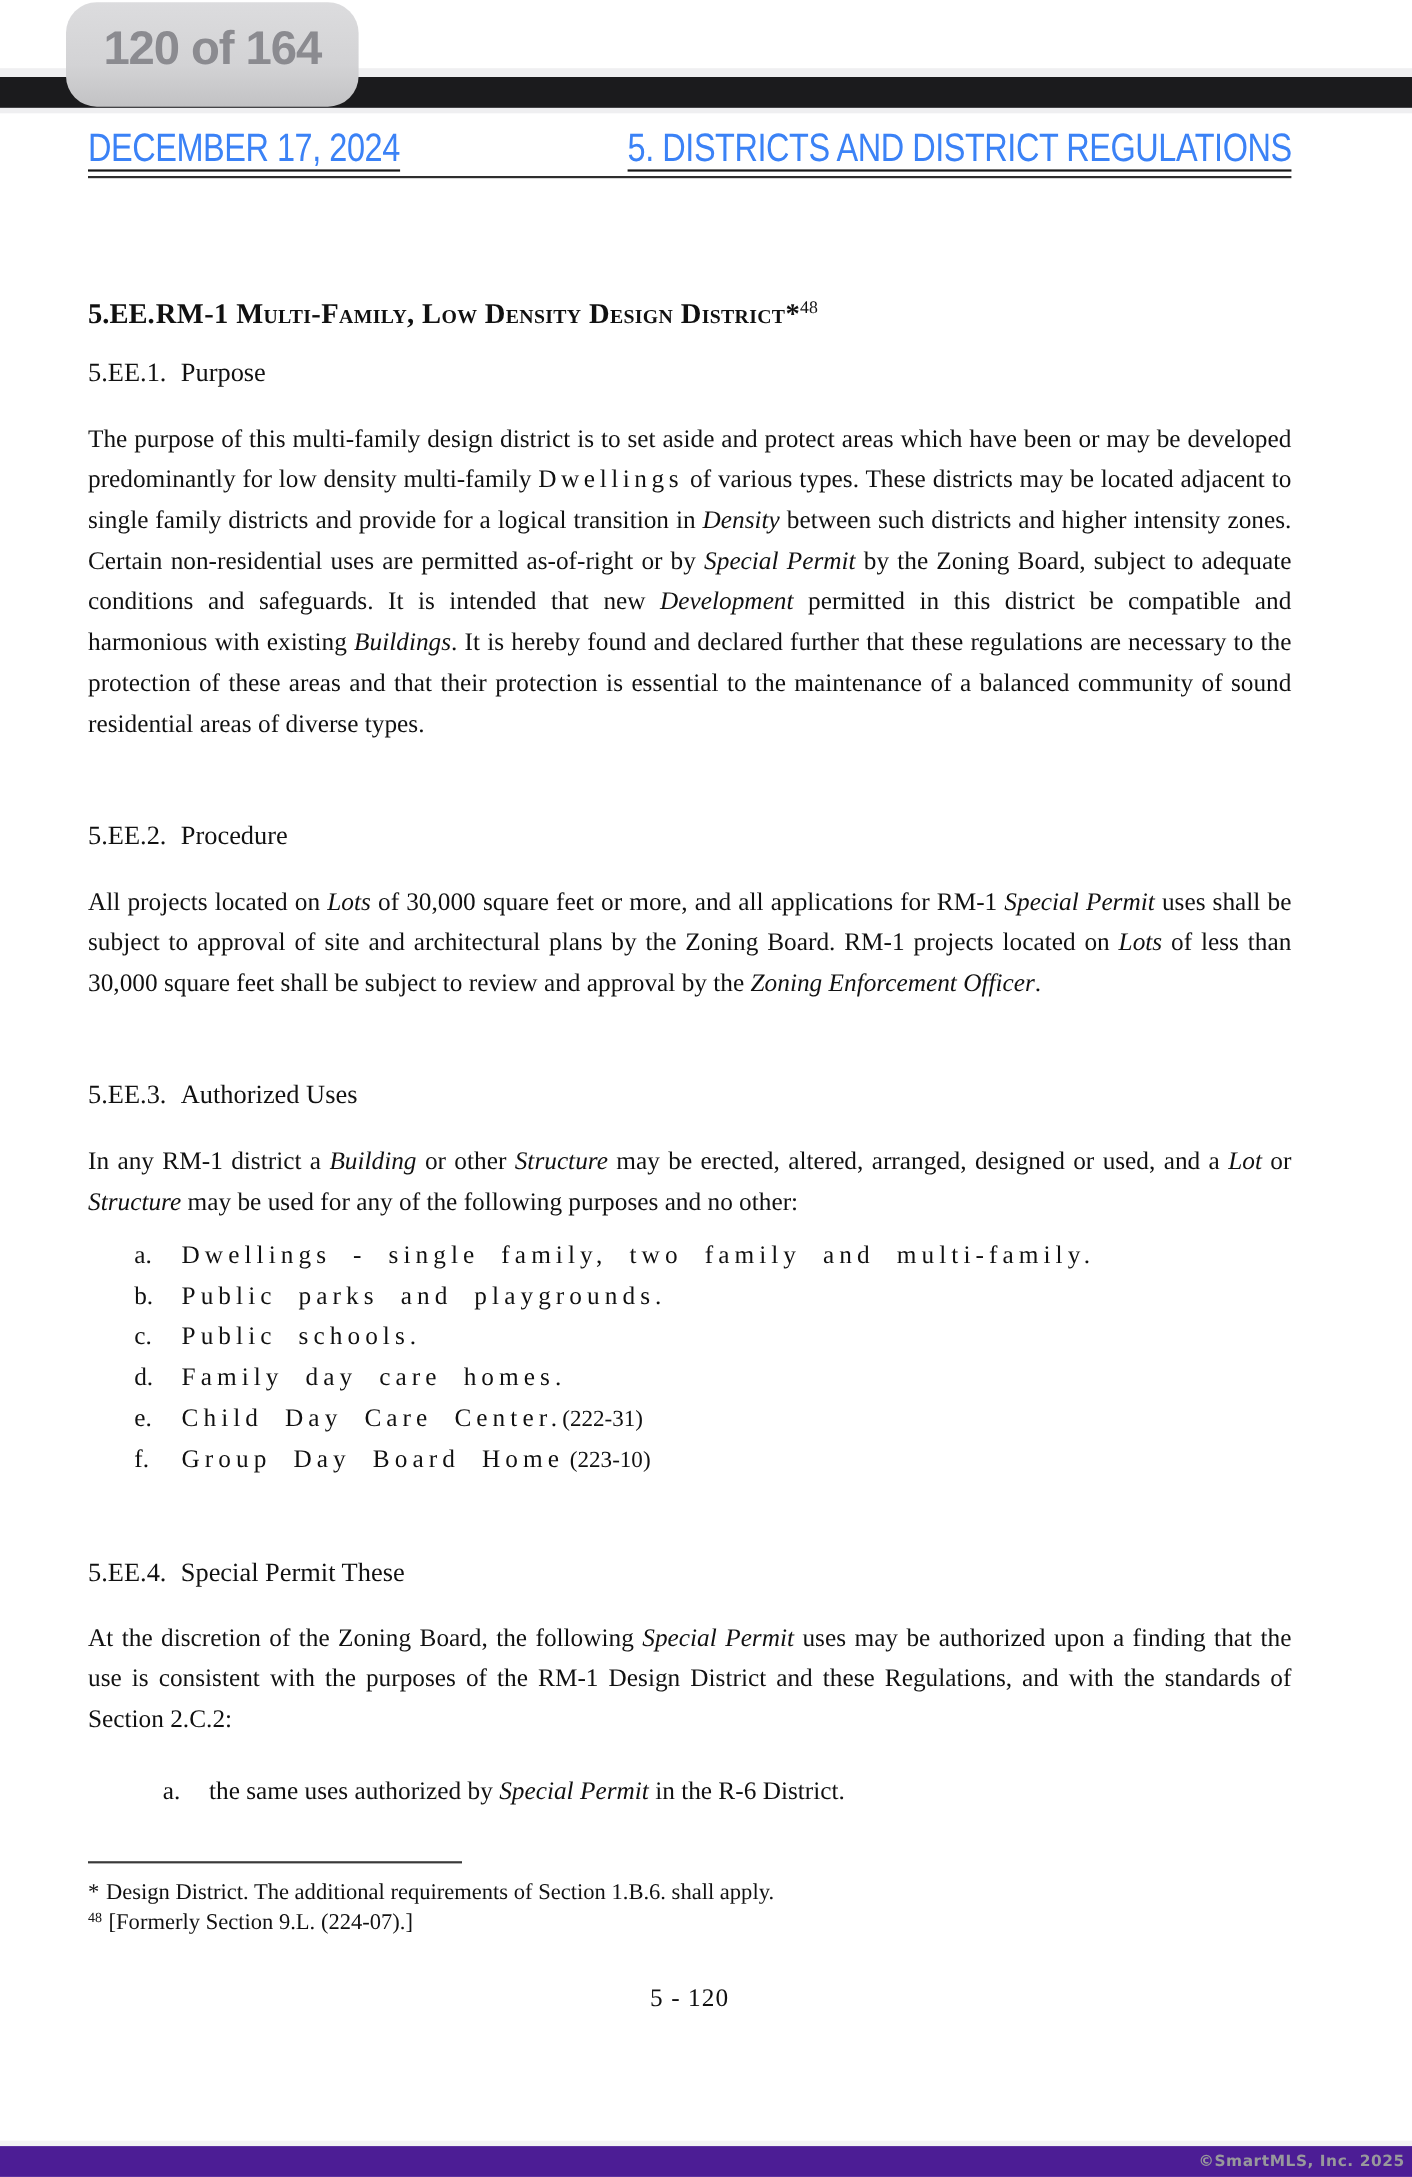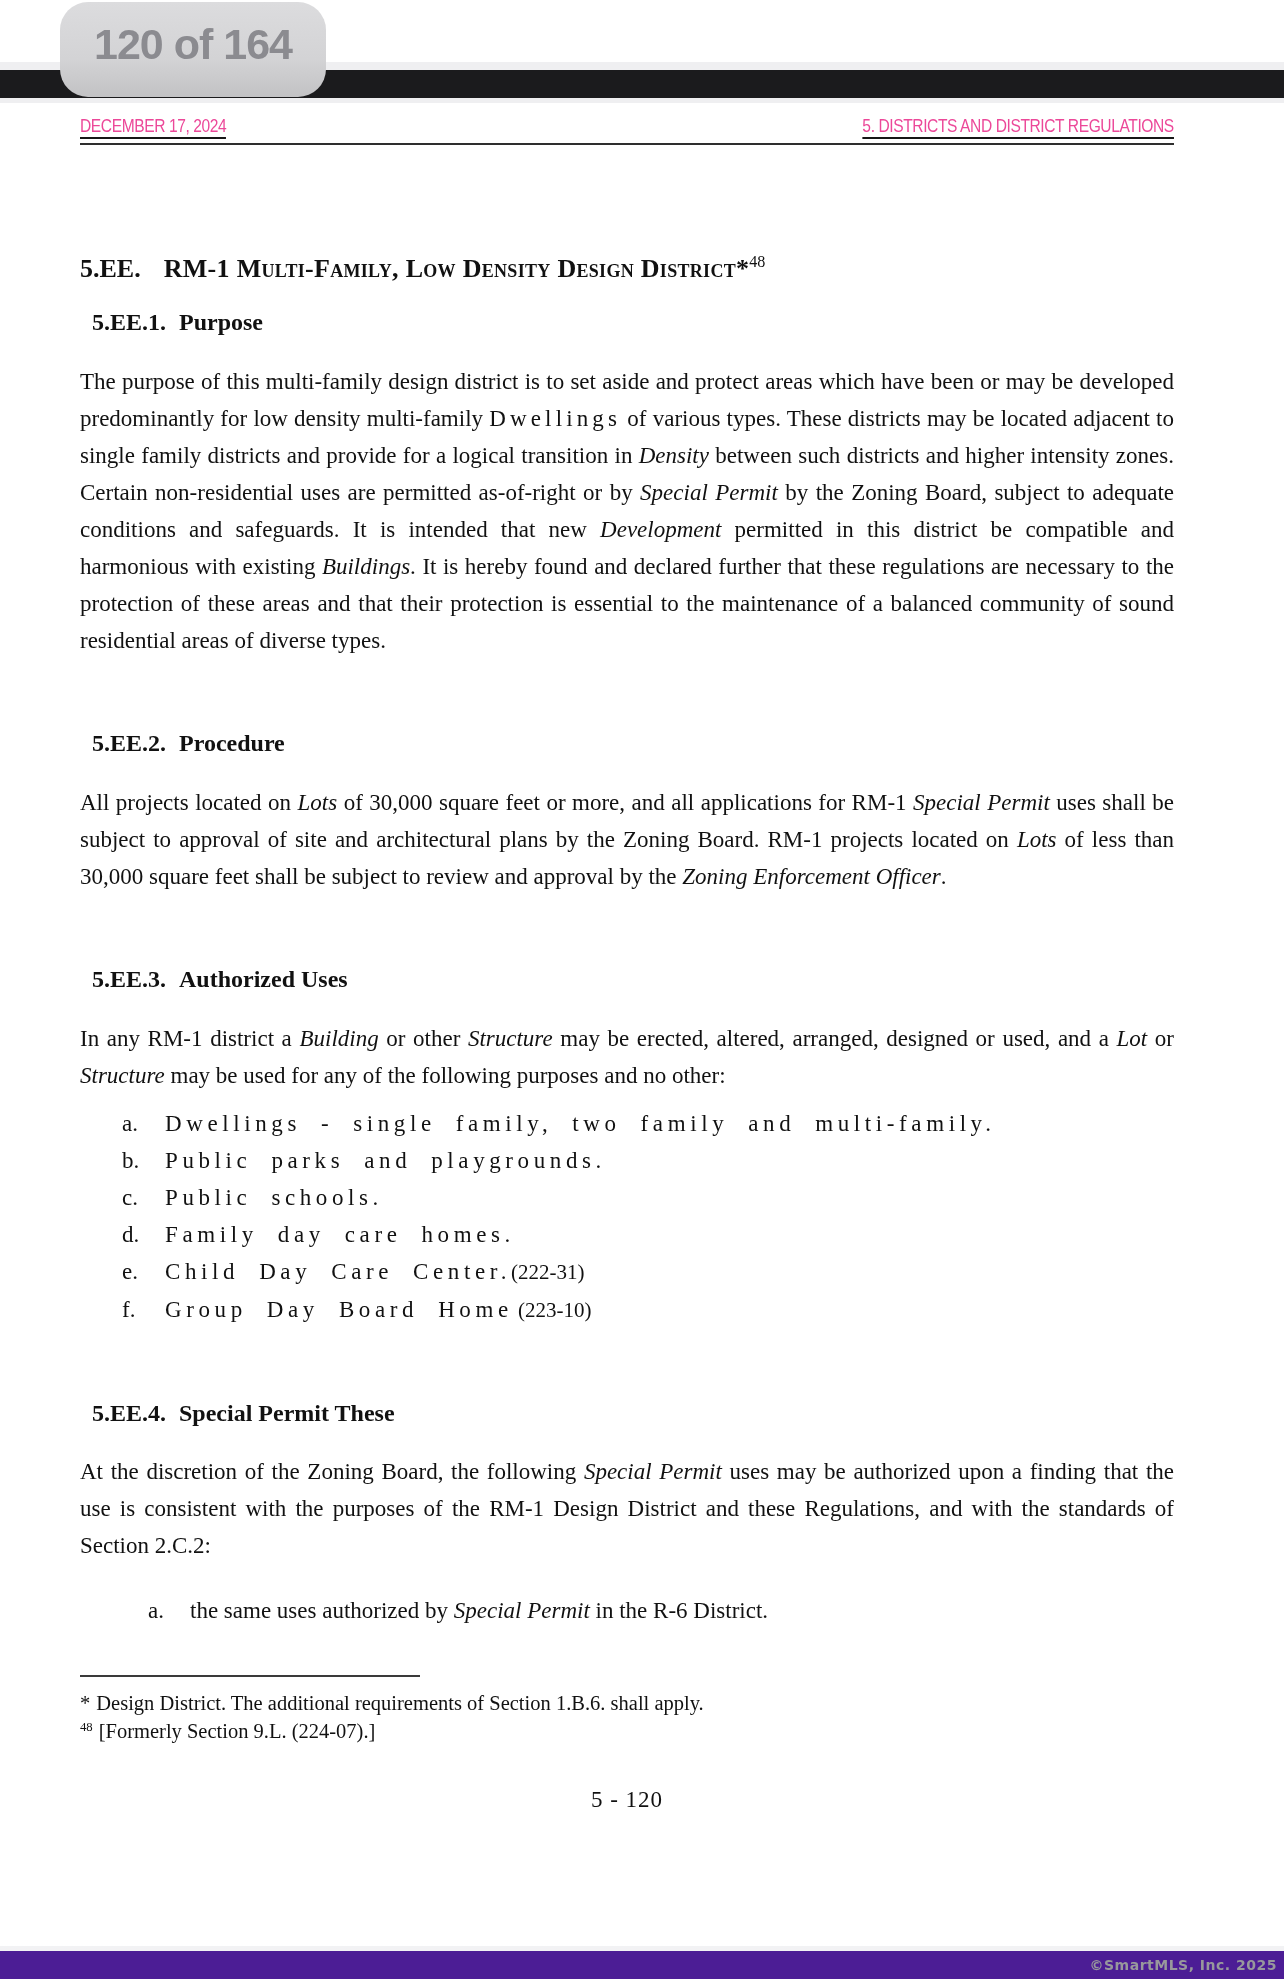--- a/index.html
+++ b/index.html
@@ -19,31 +19,31 @@
   .bottom-bar{position:absolute;left:0;bottom:0;width:100%;height:28px;background:#4c1d95;z-index:3;
       display:flex;justify-content:flex-end;align-items:center;padding-right:7px;box-sizing:border-box;}
   .bottom-bar .mark{font-family:"DejaVu Sans","Liberation Sans",sans-serif;font-weight:700;
       font-size:14px;color:#98989c;letter-spacing:0.5px;}
 
   
   .doc{position:absolute;left:0;top:0;width:1284px;padding:116px 110px 0 80px;box-sizing:border-box;z-index:1;}
 
   .doc-header{display:flex;justify-content:space-between;align-items:flex-end;
       border-bottom:2px solid #2e2e2e;padding-bottom:4px;
-      font-family:"Liberation Sans",sans-serif;font-size:19px;line-height:1;color:#ec4899;}
+      font-family:"Liberation Sans",sans-serif;font-size:36px;line-height:1;color:#3b82f6;}
   .doc-header .hd{display:inline-block;border-bottom:2.5px solid #161616;padding-bottom:2px;letter-spacing:-0.5px;}
   .hd-left{transform:scaleX(0.82);transform-origin:left bottom;}
   .hd-right{transform:scaleX(0.82);transform-origin:right bottom;}
 
   .title{margin-top:108px;font-size:26px;font-weight:700;line-height:1.2;}
-  .title .t-num{margin-right:23px;}
+  .title .t-num{margin-right:1px;}
   .title .t-name{font-variant:small-caps;letter-spacing:0.3px;}
   .title sup,.fn sup{font-weight:400;font-size:0.62em;vertical-align:super;line-height:0;}
 
-  h2.sec{margin:70px 0 0 12px;font-size:24px;font-weight:700;line-height:1.2;}
+  h2.sec{margin:70px 0 0 0;font-size:24px;font-weight:400;line-height:1.2;}
   h2.sec .s-num{margin-right:13px;}
   h2.first{margin-top:24px;}
 
   p.body{margin:26px 0 0 0;font-size:23px;line-height:37px;text-align:justify;}
 
   .seg-i{font-style:italic;}
   .seg-sp{letter-spacing:0.18em;word-spacing:0.28em;}
   .seg-ref{letter-spacing:normal;word-spacing:normal;font-size:21px;}
 
   ul.uses{list-style:none;margin:11px 0 0 0;padding:0 0 0 42px;}

